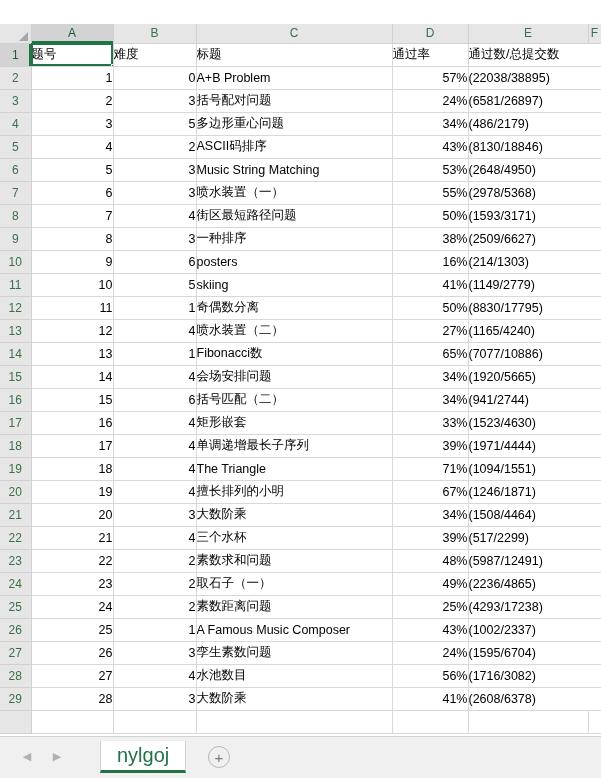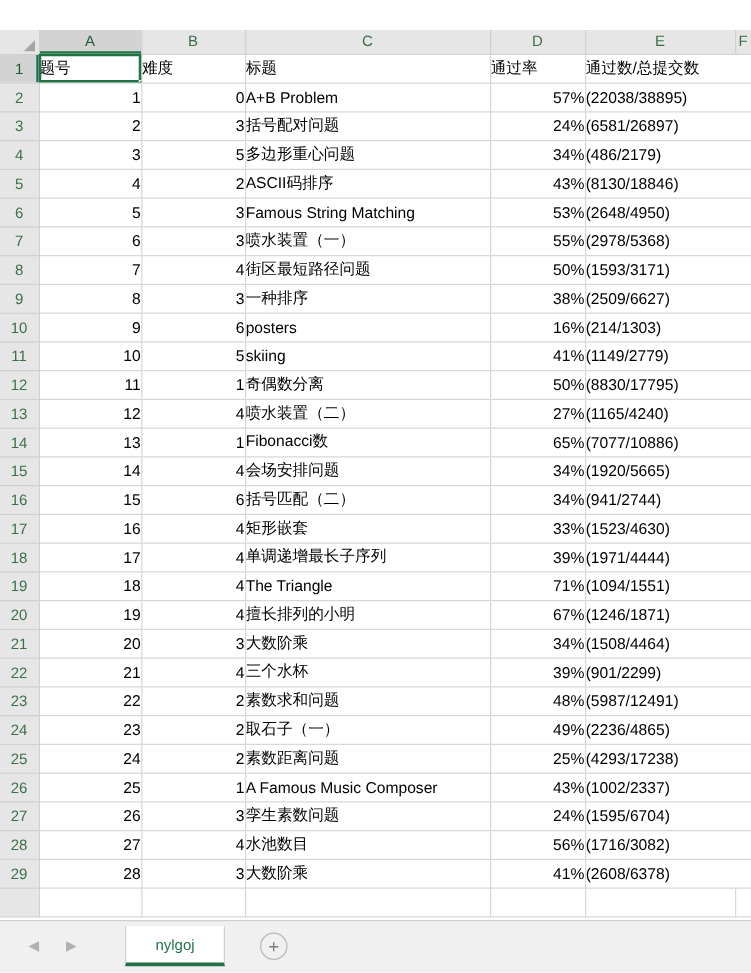--- a/index.html
+++ b/index.html
@@ -185,21 +185,21 @@
   }
   .tab {
     position: absolute; left: 100px; top: 4px;
     min-width: 80px; height: 32px;
     background: #ffffff;
     border-left: 1px solid #d0d0d0;
     border-right: 1px solid #d0d0d0;
     border-bottom: 3px solid #217346;
     display: flex; align-items: center; justify-content: center;
     padding: 0 16px;
-    font-size: 12px;
+    font-size: 20px;
     color: #217346;
   }
   .addsheet {
     position: absolute; left: 208px; top: 9px;
     width: 22px; height: 22px;
     border: 1px solid #b9b9b9;
     border-radius: 50%;
     display: flex; align-items: center; justify-content: center;
     color: #7a7a7a; font-size: 15px; line-height: 1;
   }
@@ -287,21 +287,21 @@
           <td class="cell num">2</td>
           <td class="cell text">ASCII码排序</td>
           <td class="cell num">43%</td>
           <td class="cell text e-over">(8130/18846)</td>
           <td class="cell f-blank"></td>
         </tr>
         <tr>
           <td class="rowhead">6</td>
           <td class="cell num">5</td>
           <td class="cell num">3</td>
-          <td class="cell text">Famous String Matching</td>
+          <td class="cell text">Music String Matching</td>
           <td class="cell num">53%</td>
           <td class="cell text e-over">(2648/4950)</td>
           <td class="cell f-blank"></td>
         </tr>
         <tr>
           <td class="rowhead">7</td>
           <td class="cell num">6</td>
           <td class="cell num">3</td>
           <td class="cell text">喷水装置（一）</td>
           <td class="cell num">55%</td>
@@ -433,21 +433,21 @@
           <td class="cell num">34%</td>
           <td class="cell text e-over">(1508/4464)</td>
           <td class="cell f-blank"></td>
         </tr>
         <tr>
           <td class="rowhead">22</td>
           <td class="cell num">21</td>
           <td class="cell num">4</td>
           <td class="cell text">三个水杯</td>
           <td class="cell num">39%</td>
-          <td class="cell text e-over">(901/2299)</td>
+          <td class="cell text e-over">(517/2299)</td>
           <td class="cell f-blank"></td>
         </tr>
         <tr>
           <td class="rowhead">23</td>
           <td class="cell num">22</td>
           <td class="cell num">2</td>
           <td class="cell text">素数求和问题</td>
           <td class="cell num">48%</td>
           <td class="cell text e-over">(5987/12491)</td>
           <td class="cell f-blank"></td>

